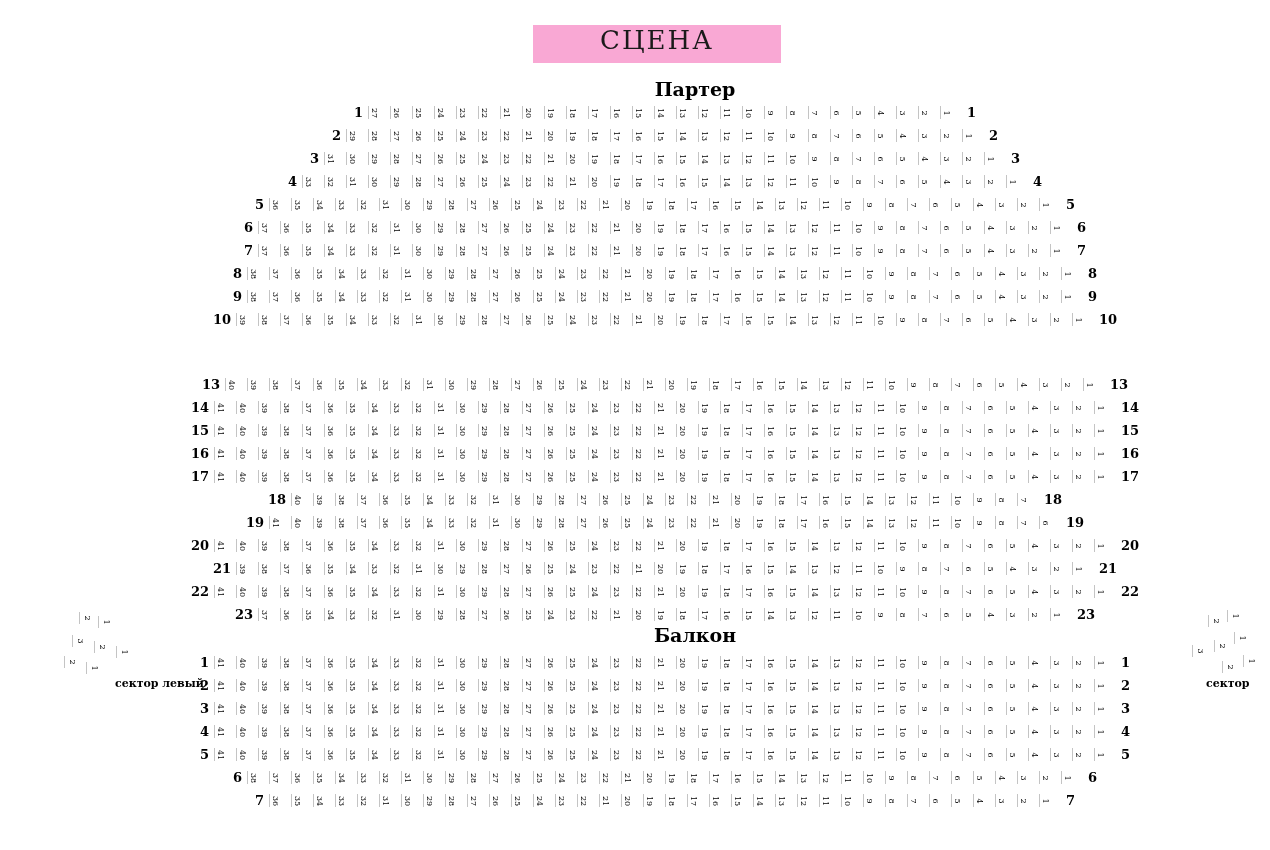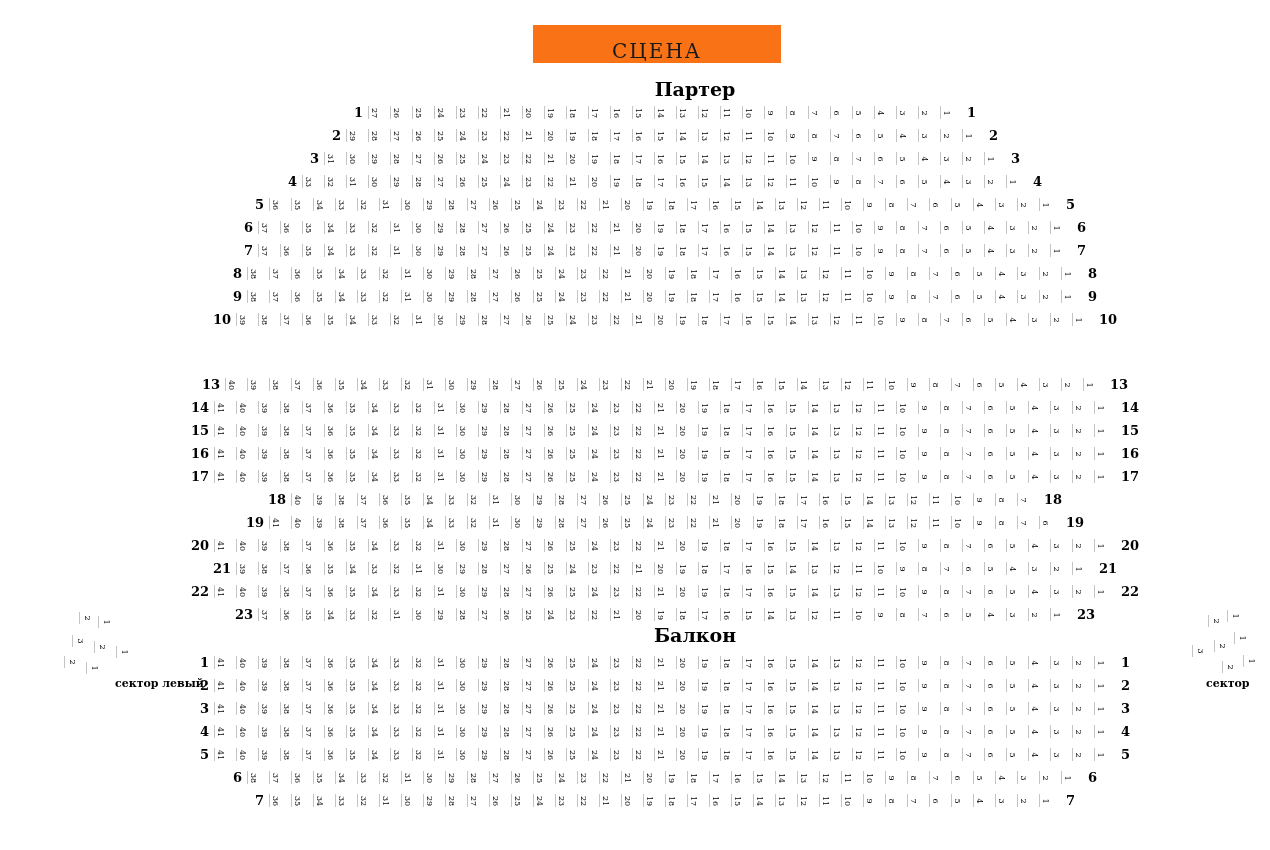--- a/index.html
+++ b/index.html
@@ -4,22 +4,22 @@
 <style>
   html,body { margin:0; padding:0; }
   body {
     width:1270px; height:850px; overflow:hidden; background:#ffffff;
     font-family:"DejaVu Serif", serif; color:#000; position:relative;
   }
   .canvas { position:absolute; left:0; top:0; width:1270px; height:850px; }
 
   .stage {
     position:absolute; left:533px; top:25px; width:248px; height:38px;
-    background:#f97316; display:flex; align-items:flex-end; justify-content:center;
-    font-size:20px; letter-spacing:2px; color:#1a1a1a;
+    background:#f9a8d4; display:flex; align-items:flex-start; justify-content:center;
+    font-size:26px; letter-spacing:2px; color:#1a1a1a;
   }
 
   .sec-title {
     position:absolute; left:60px; width:1270px; text-align:center;
     font-weight:bold; font-size:19px; line-height:22px;
   }
 
   .rows { position:absolute; left:30px; width:1270px; }
   .row { display:flex; justify-content:center; align-items:center; height:23px; }
 

